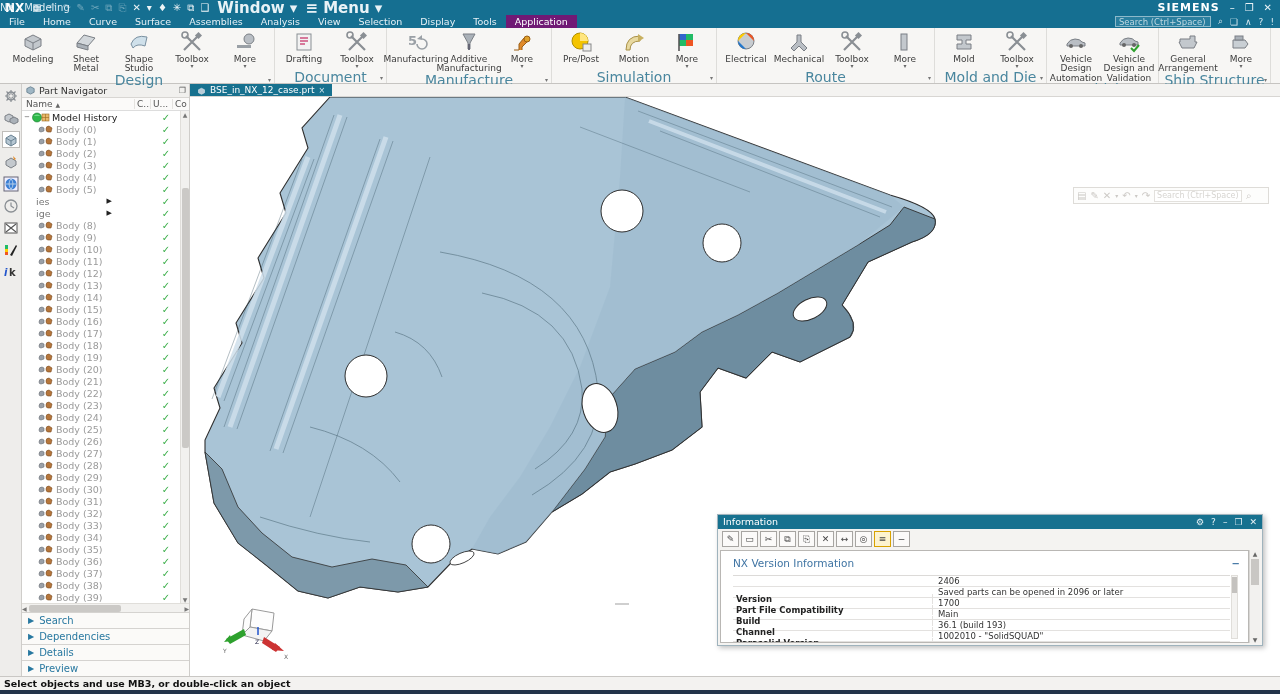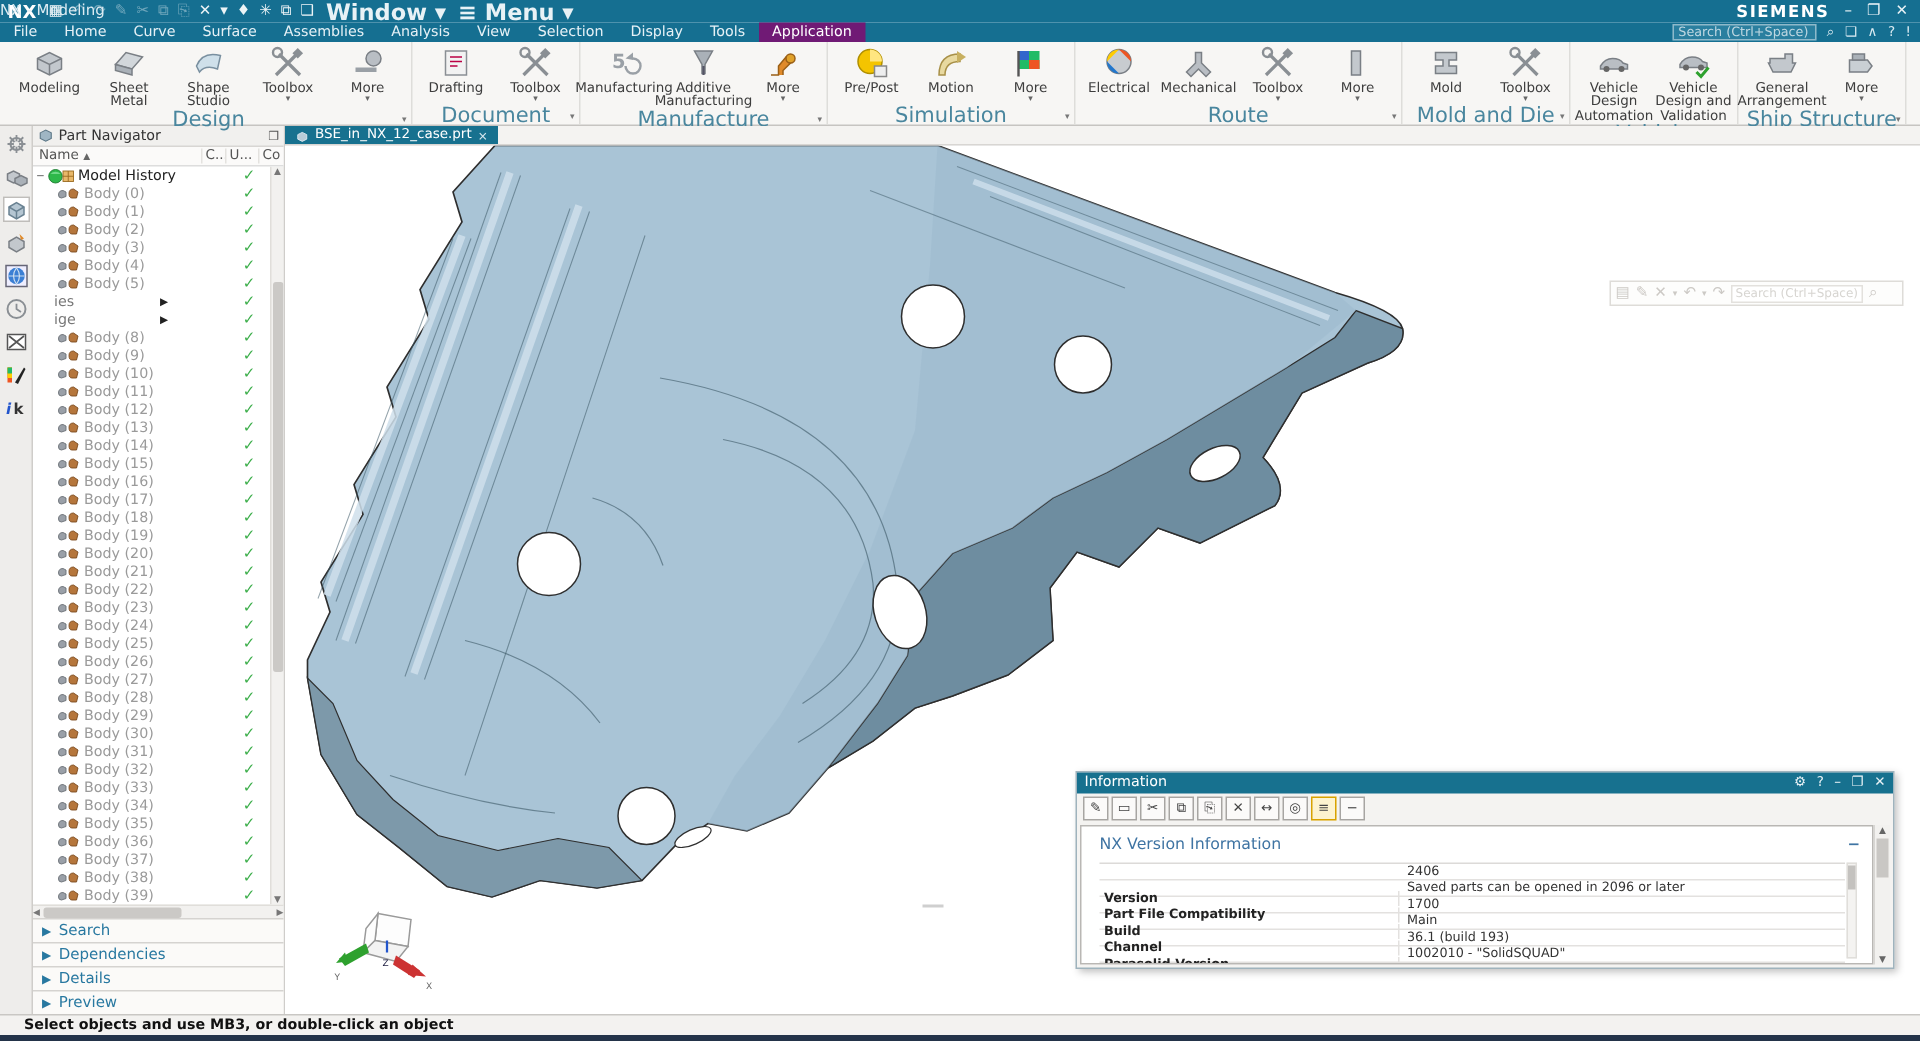--- a/index.html
+++ b/index.html
@@ -93,21 +93,21 @@
   .info-h .ih-min { color:#3f74a3; font-size:10px; font-weight:bold; }
   .itable { margin:2px 18px 0 12px; border-top:1px solid #dcdad8; }
   .irow { display:flex; height:11px; border-bottom:1px solid #e3e1df; align-items:center; }
   .irow .ilab { width:200px; font-weight:bold; font-size:8.5px; color:#222; padding-left:3px; border-right:1px solid #e3e1df;margin-top:36px; }
   .irow .ival { flex:1; font-size:8.5px; color:#333; padding-left:5px; }
   .inner-scroll { position:absolute; right:10px; top:24px; width:7px; height:64px; background:#f4f3f1; border:1px solid #e0deda; }
   .inner-thumb { width:5px; height:16px; background:#c4c2bf; margin:1px auto; }
   .outer-scroll { width:11px; background:#f2f1ef; border-left:1px solid #d8d6d3; display:flex; flex-direction:column; align-items:center; font-size:6px; color:#666; }
   .outer-thumb { width:8px; height:26px; background:#c9c7c4; margin-top:2px; }
   
-  .statusbar { height:14px; background:#f3f2f0; border-top:1px solid #c9c7c4; display:flex; align-items:center; padding-left:16px; }
+  .statusbar { height:14px; background:#f3f2f0; border-top:1px solid #c9c7c4; display:flex; align-items:center; padding-left:4px; }
   .statusbar .smsg { font-size:9.5px; font-weight:bold; color:#111; }
   .bottomstrip { height:4px; background:#233349; }
   .triad { position:absolute; left:32px; top:500px; }
 </style>
 </head>
 <body>
 
 <div class="titlebar">
   <span class="nx-logo">NX</span>
   <div class="qat" id="qat">

